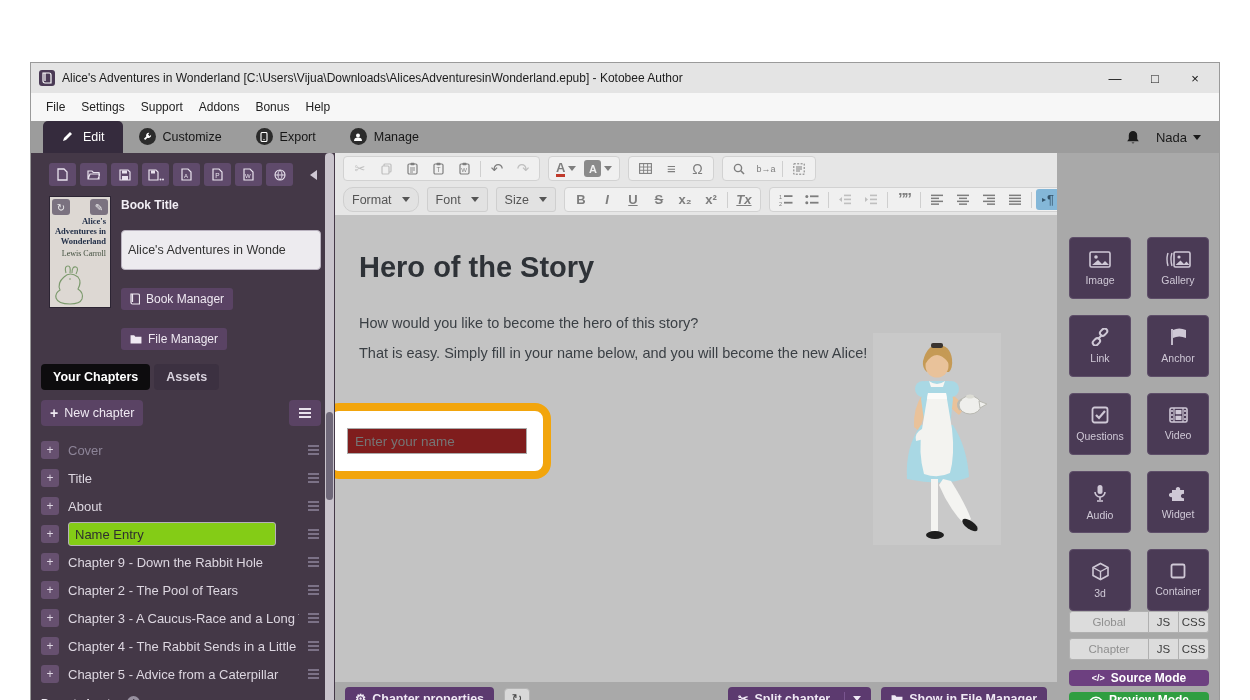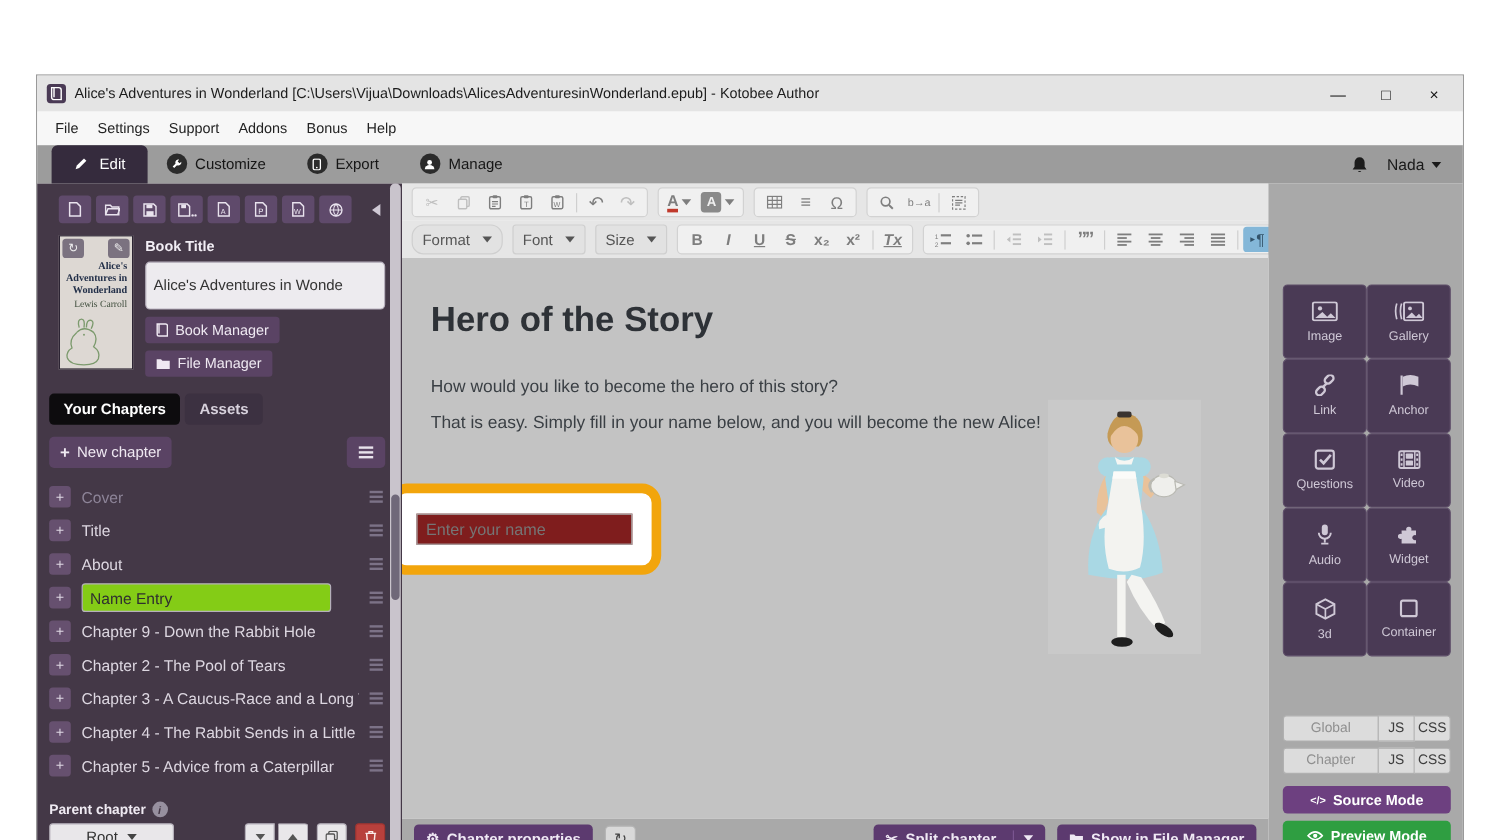--- a/index.html
+++ b/index.html
@@ -37,21 +37,21 @@
   .sb-scroll-thumb { position:absolute; left:1px; top:46%; width:7px; height:88px; background:#6f6879; border-radius:4px; }
   .fileicons { display:flex; gap:4px; align-items:center; margin:2px 0 10px 8px; }
   .ibtn { width:27px; height:23px; background:#5f4a6b; border-radius:3px; color:#e9e3ee; display:flex; align-items:center; justify-content:center; cursor:pointer; }
   .collapse-arrow { margin-left:8px; width:0; height:0; border:5px solid transparent; border-right:7px solid #cfc8d4; cursor:pointer; }
   .bookrow { display:flex; gap:10px; margin:0 0 10px 8px; }
   .cover { width:62px; height:112px; background:#ddd8d3; position:relative; flex:0 0 auto; border:1px solid #2c2433; padding:20px 4px 2px; text-align:right; }
   .cover .ct { font-family:"Liberation Serif", serif; font-weight:bold; font-size:8.5px; line-height:1.15; color:#233049; }
   .cover .ca { font-family:"Liberation Serif", serif; font-size:8px; color:#3c4a39; margin-top:3px; }
   .cover-btn { position:absolute; top:2px; width:18px; height:16px; background:rgba(90,80,100,.75); color:#eee; border-radius:3px; font-size:10px; display:flex; align-items:center; justify-content:center; cursor:pointer; }
   .cover-rabbit { position:absolute; left:2px; bottom:2px; }
-  .bookcol { flex:1; display:flex; flex-direction:column; gap:6px; }
+  .bookcol { flex:1; display:flex; flex-direction:column; gap:18px; }
   .bt-label { font-size:12px; font-weight:bold; color:#f2eef5; margin-top:2px; }
   .bt-input { height:40px; background:#edebef; border:1px solid #b9b2bf; border-radius:4px; font-size:12.5px; color:#333; padding:0 6px; width:100%; font-family:"Liberation Sans",sans-serif; }
   .pbtn { background:#5a4364; color:#efe9f2; border:none; border-radius:3px; font-size:12px; height:22px; display:inline-flex; align-items:center; gap:6px; padding:0 9px; cursor:pointer; font-family:"Liberation Sans",sans-serif; }
   .sbtabs { display:flex; gap:4px; margin:4px 0 10px 0; }
   .sbtab { font-size:12.5px; font-weight:bold; padding:6px 12px; border-radius:4px; cursor:pointer; background:#3c3141; color:#d8d2dd; }
   .sbtab.active { background:#0d0c0e; color:#fff; }
   .newrow { display:flex; align-items:center; margin-bottom:10px; }
   .newchap { height:26px; border-radius:4px; font-size:12.5px; }
   .burger { margin-left:auto; width:32px; height:26px; background:#5a4364; border-radius:4px; display:flex; align-items:center; justify-content:center; cursor:pointer; }
   .burger-lines { width:12px; height:2px; background:#e8e2ec; box-shadow:0 4px 0 #e8e2ec, 0 -4px 0 #e8e2ec; }
@@ -98,21 +98,21 @@
   .alice { position:absolute; right:56px; top:118px; }
 
   .bbar { height:33px; background:#a9a9a9; display:flex; align-items:center; gap:10px; padding:0 10px; flex:0 0 auto; }
   .bpbtn { background:#5c3a6f; color:#efe8f4; border:none; border-radius:4px; height:24px; font-size:12.5px; font-weight:bold; display:inline-flex; align-items:center; gap:6px; padding:0 10px; cursor:pointer; font-family:"Liberation Sans",sans-serif; }
   .pathtxt { font-size:11.5px; color:#2e2e2e; }
   .refbtn { width:26px; height:22px; background:#d9d9d9; border:1px solid #b5b5b5; border-radius:4px; color:#444; font-size:13px; display:flex; align-items:center; justify-content:center; cursor:pointer; }
   .splitcaret { border-left:1px solid #7a5590; margin-left:8px; padding-left:8px; display:flex; align-items:center; }
 
   
   .rightbar { width:162px; background:#a9a9a9; flex:0 0 auto; display:flex; flex-direction:column; padding:84px 10px 6px 12px; }
-  .tiles { display:grid; grid-template-columns:1fr 1fr; gap:0; }
+  .tiles { display:grid; grid-template-columns:1fr 1fr; gap:16px; }
   .tile { height:62px; background:#4a3a55; border:1px solid #5e4e69; border-radius:4px; color:#cfc8d6; display:flex; flex-direction:column; align-items:center; justify-content:center; gap:6px; cursor:pointer; }
   .tile .tlabel { font-size:10.5px; }
   .rspacer { flex:1; }
   .jsrow { display:flex; margin-bottom:5px; }
   .jsrow .lbl { flex:1; background:#dcdcdc; border:1px solid #b0b0b0; border-radius:3px 0 0 3px; font-size:11.5px; color:#8f8f8f; display:flex; align-items:center; justify-content:center; height:22px; }
   .jsrow .seg { width:30px; background:#dcdcdc; border:1px solid #b0b0b0; border-left:none; font-size:11.5px; color:#3c3c3c; display:flex; align-items:center; justify-content:center; height:22px; cursor:pointer;text-align:right; }
   .jsrow .seg.last { border-radius:0 3px 3px 0; }
   .modebtn { height:23px; border-radius:4px; border:none; color:#fff; font-size:12px; font-weight:bold; display:flex; align-items:center; justify-content:center; gap:6px; margin-top:5px; cursor:pointer; font-family:"Liberation Sans",sans-serif; }
   .srcbtn { background:#6d4080; }
   .prvbtn { background:#2f9e41; height:25px; margin-top:6px; }

